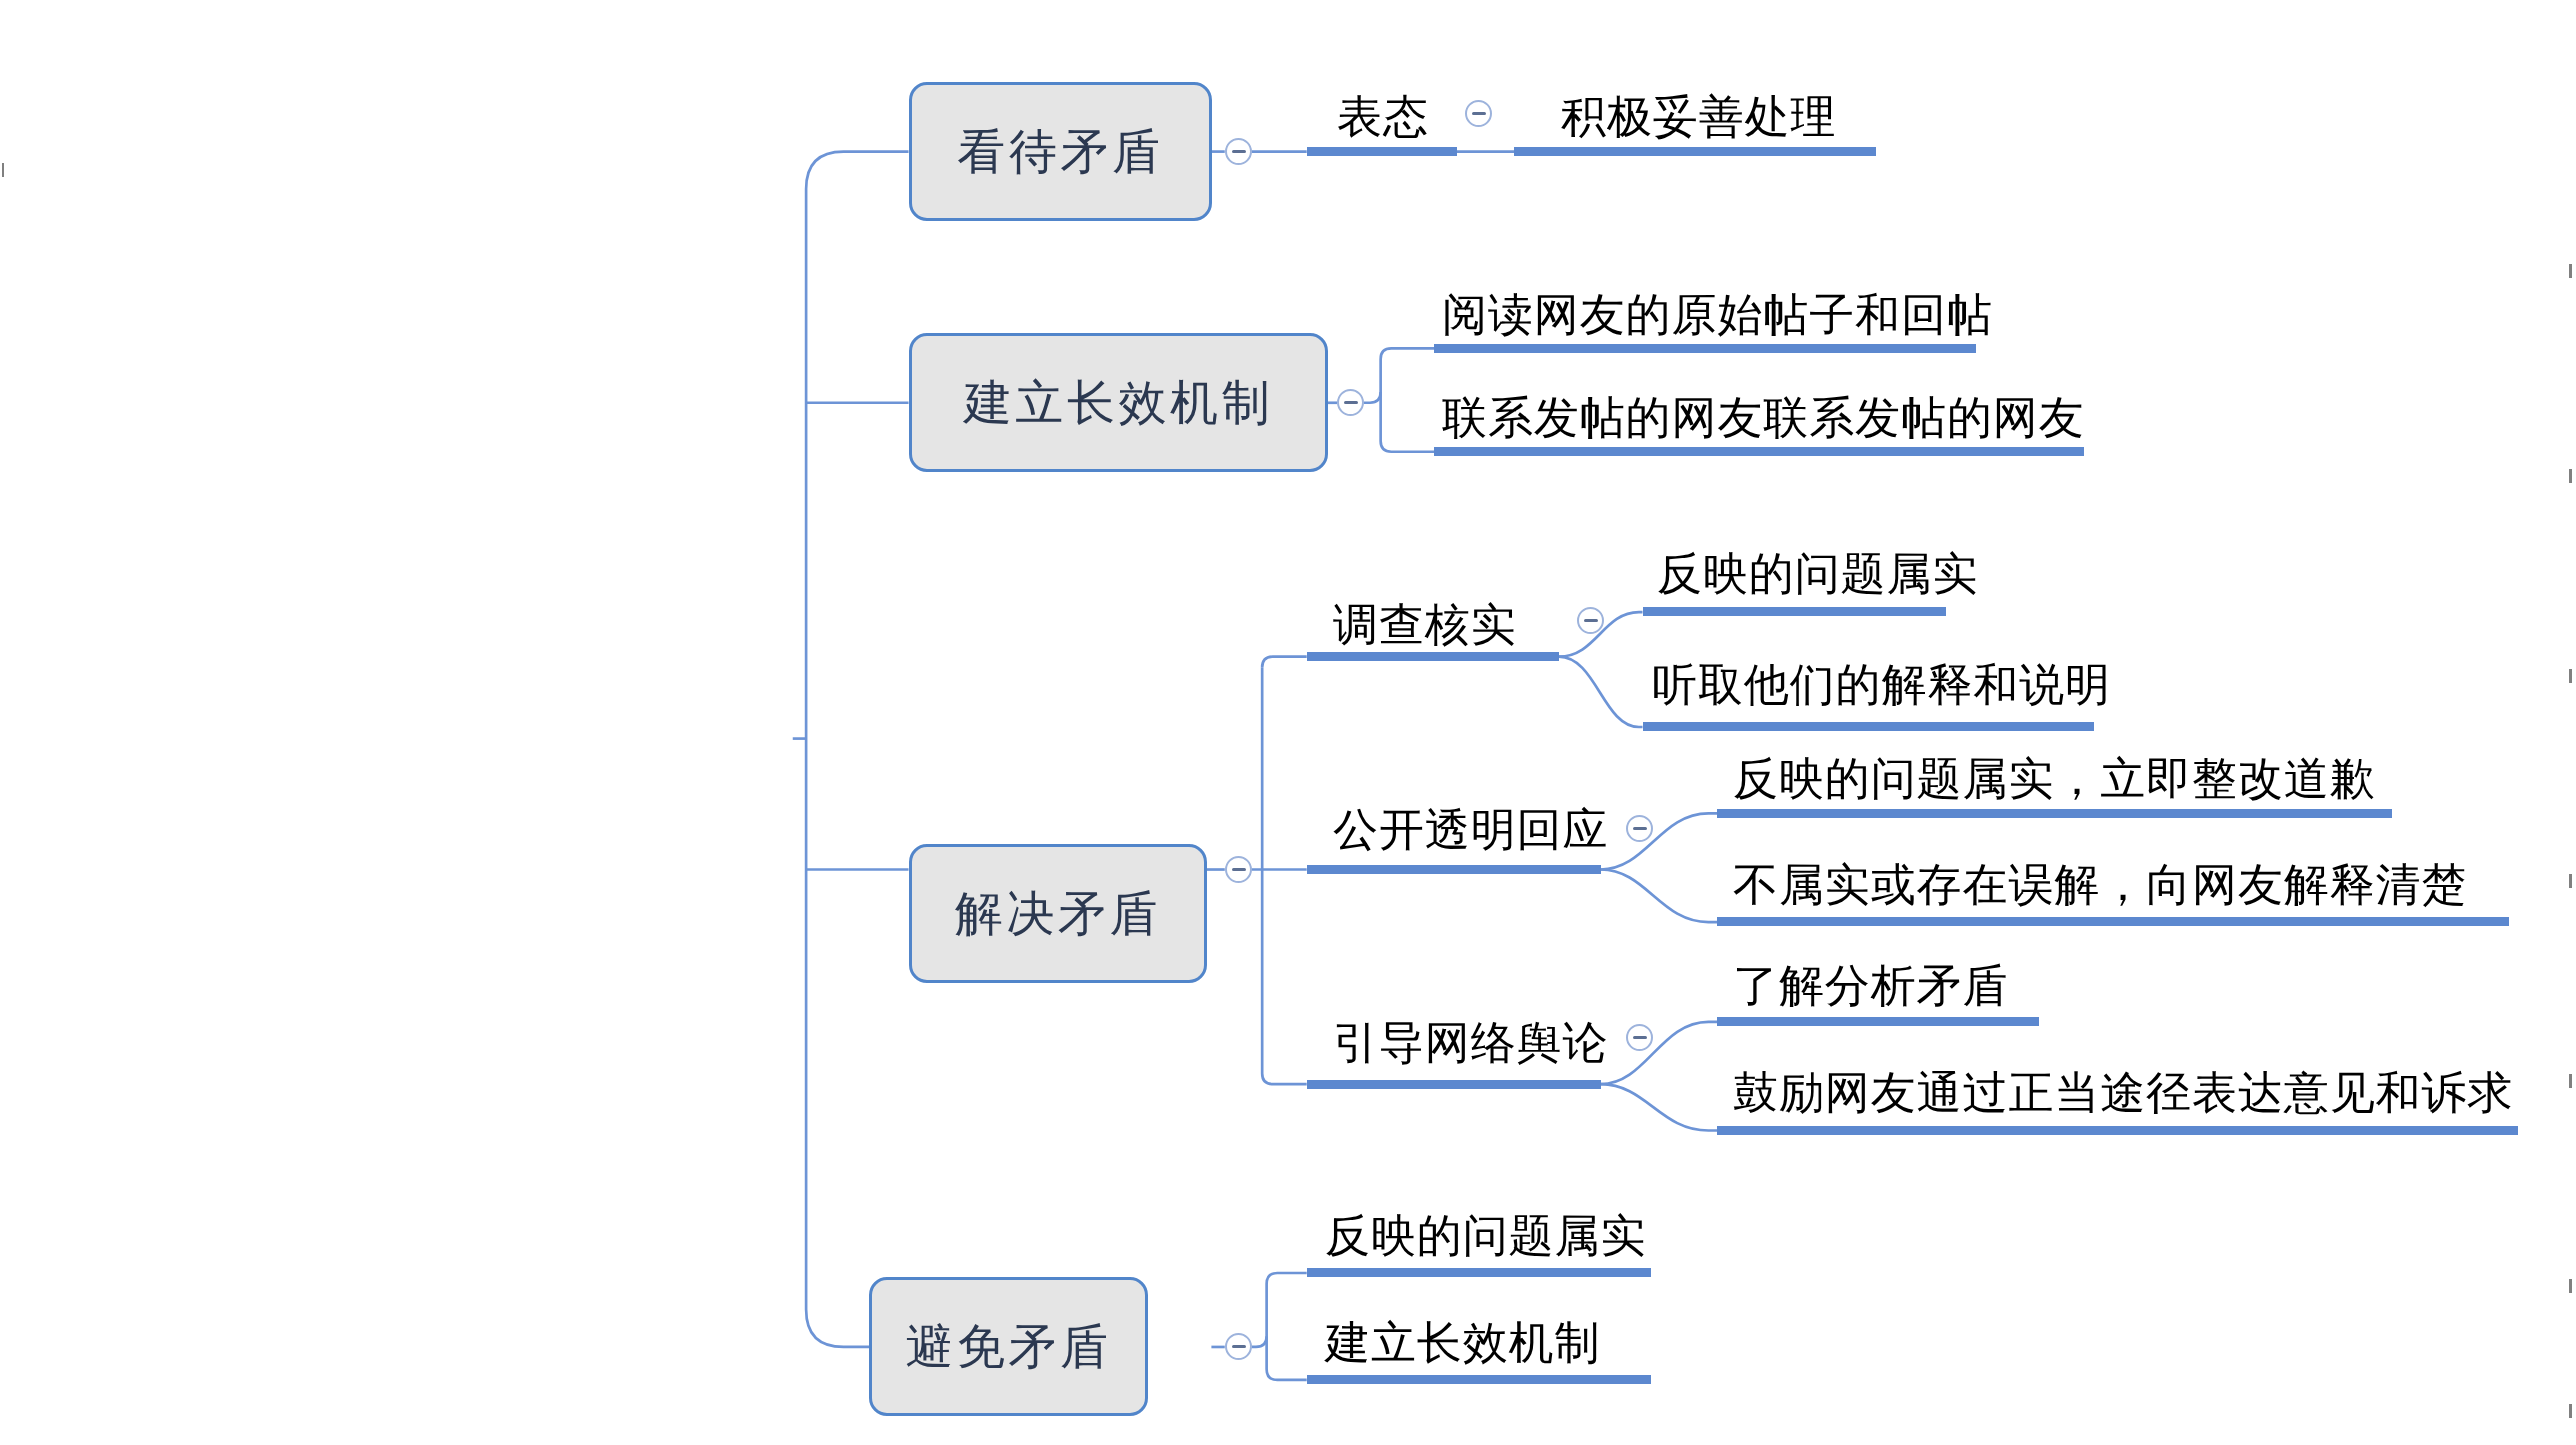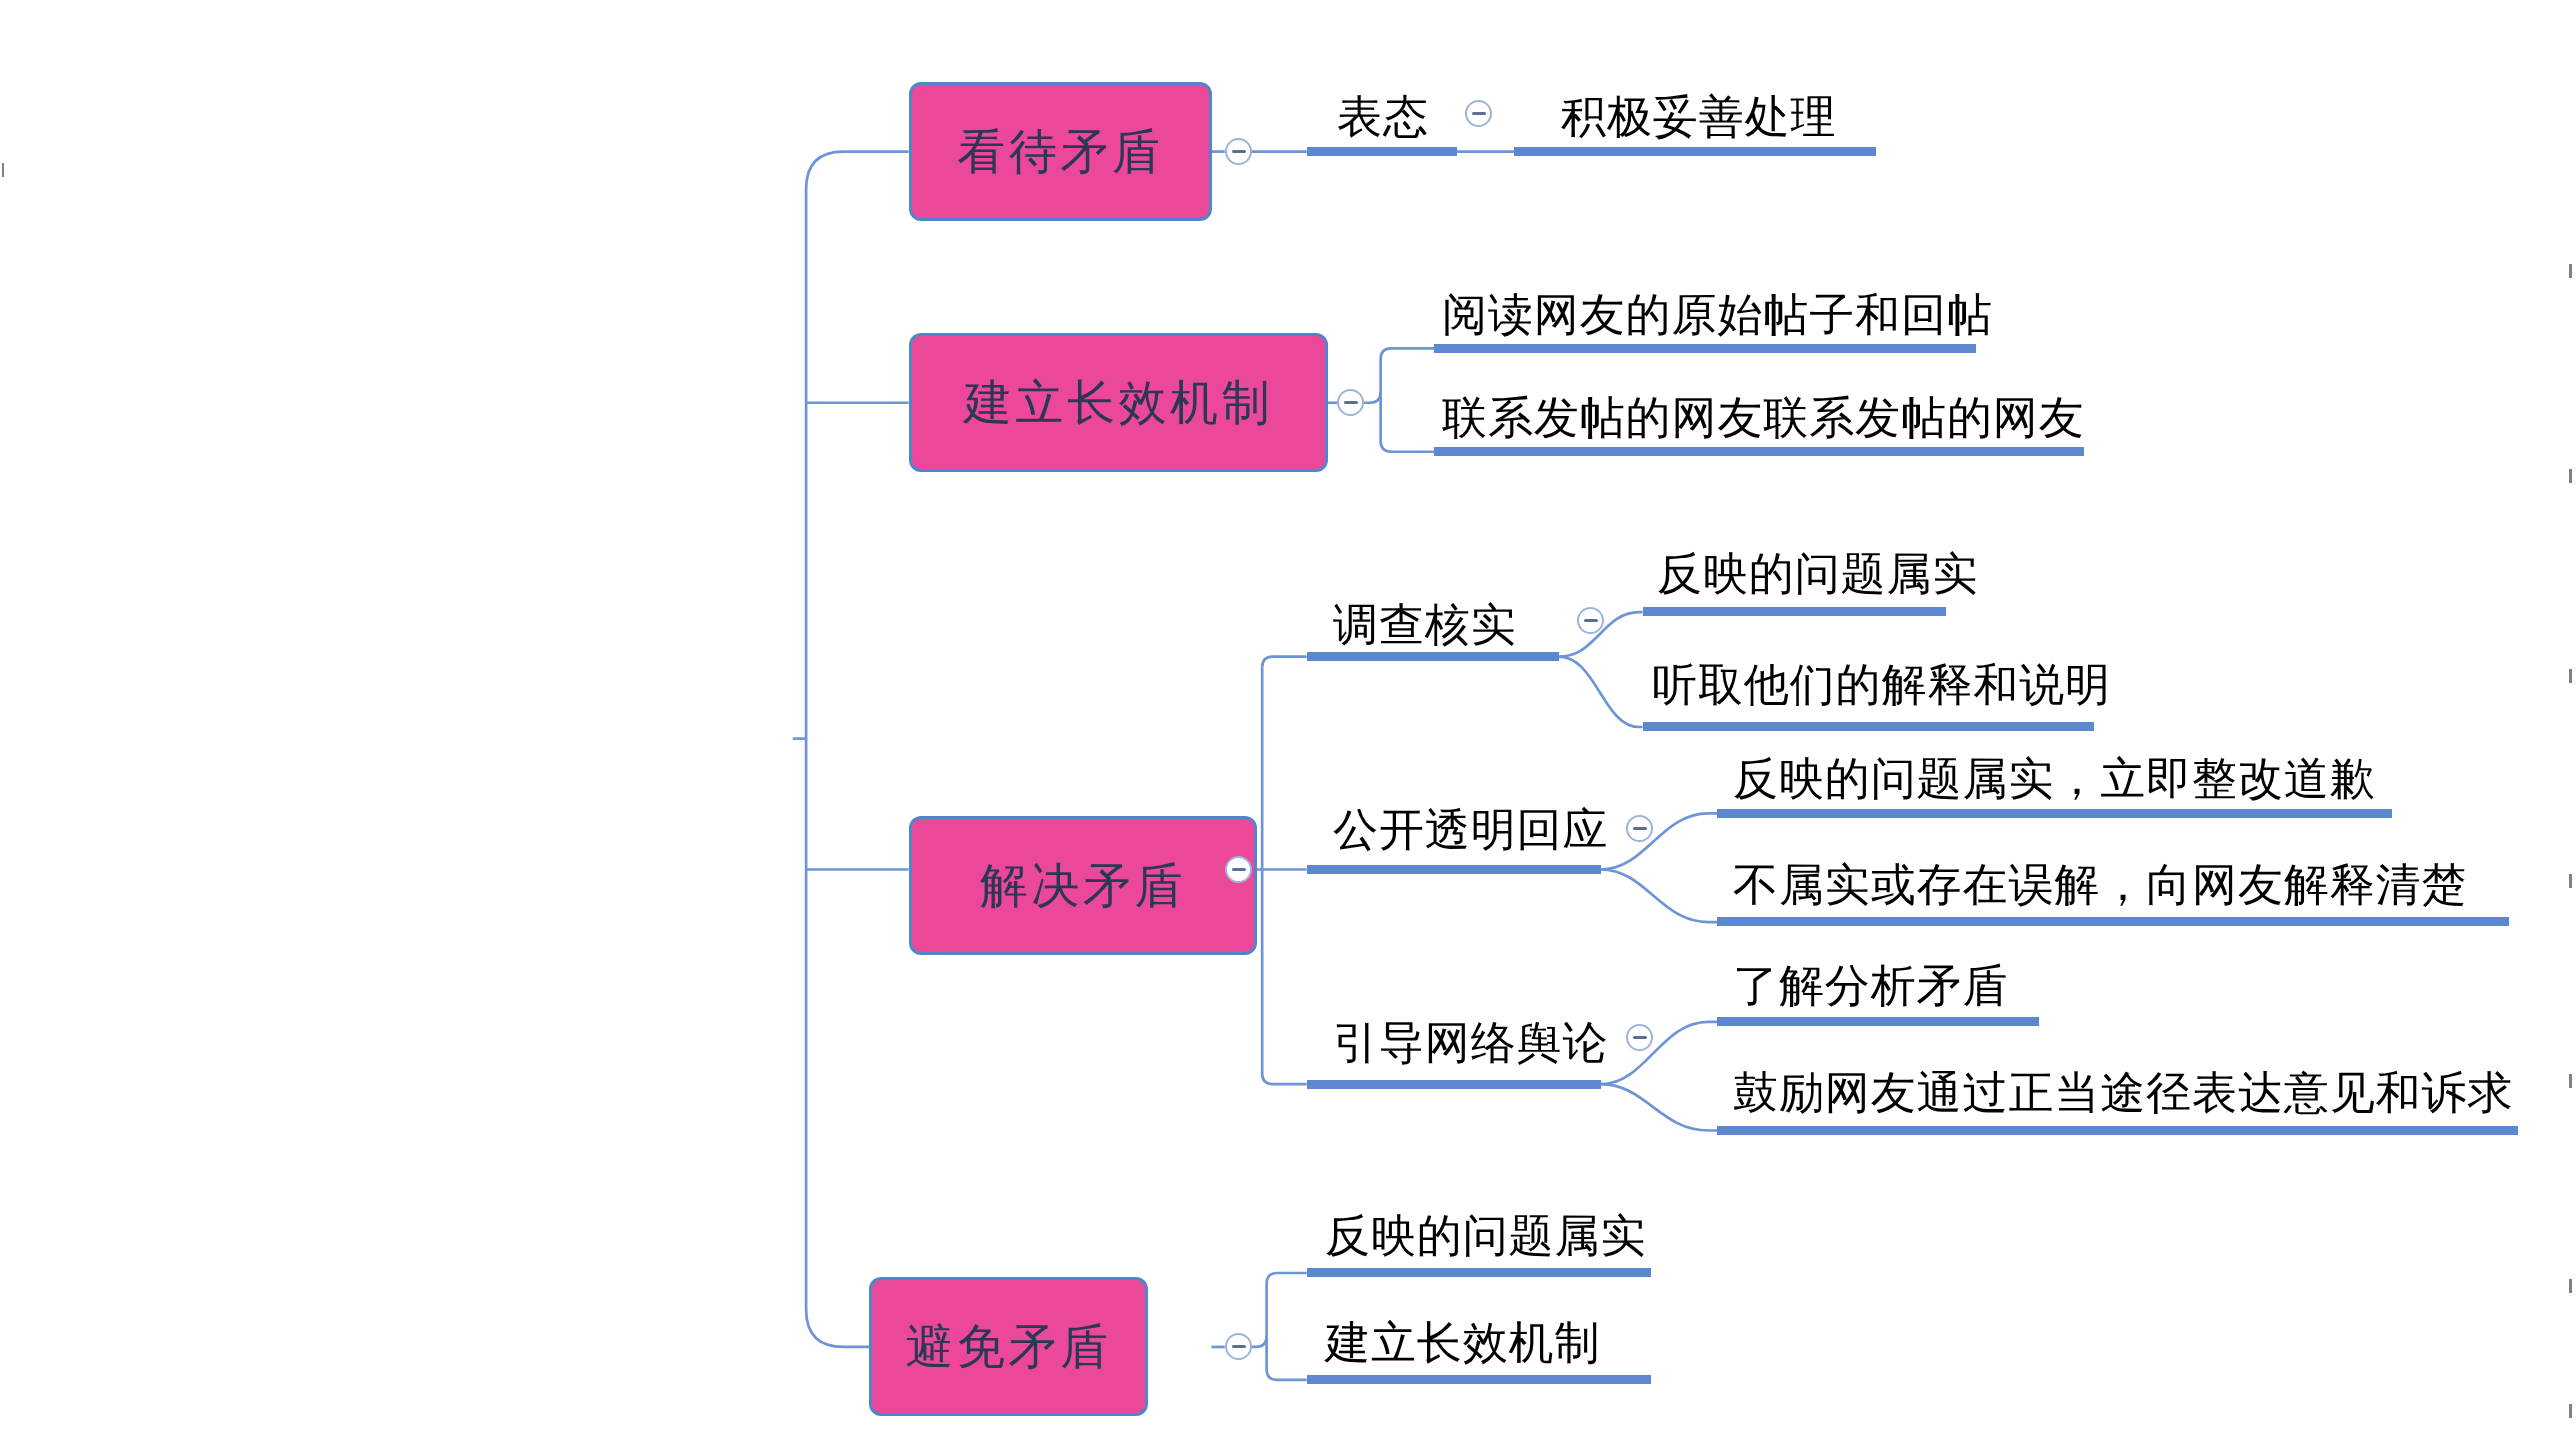--- a/index.html
+++ b/index.html
@@ -2,21 +2,21 @@
 <html style="font-size:14.3px"><head>
 <meta charset="utf-8">
 <style>
   html,body{margin:0;padding:0;background:#ffffff;}
   body{width:2576px;height:1446px;position:relative;overflow:hidden;
        font-family:"Liberation Sans","DejaVu Sans",sans-serif;}
   #canvas{position:absolute;left:0;top:0;width:2576px;height:1446px;}
   svg.wires{position:absolute;left:0;top:0;}
   svg.wires path{fill:none;stroke:#6d94d6;stroke-width:3;}
   .tbox{position:absolute;display:flex;align-items:center;justify-content:center;
-        background:#ec4899;border:3.6px solid #5185ca;border-radius:12px;
+        background:#e5e5e5;border:3.6px solid #5185ca;border-radius:18px;
         font-size:48px;color:#2b3850;box-sizing:border-box;letter-spacing:3.6px;}
   .rbox{position:absolute;display:flex;align-items:center;justify-content:center;
         background:#d9e3f0;border:8px solid #5185ca;border-radius:30px;
         font-size:75px;font-weight:bold;color:#3c6295;box-sizing:border-box;letter-spacing:7.1px;}
   .lbl{position:absolute;font-size:45px;line-height:52px;color:#000000;
        white-space:nowrap;letter-spacing:0.9px;}
   .bar{position:absolute;height:9px;background:#5c88cf;}
   .minus{position:absolute;width:27px;height:27px;border:2.7px solid #9db3dc;
          border-radius:50%;background:#ffffff;box-sizing:border-box;cursor:pointer;}
   .minus::after{content:"";position:absolute;left:4.5px;right:4.5px;top:50%;
@@ -78,21 +78,21 @@
   <div class="bar" style="left:1307px;top:1268px;width:344px"></div>
   <div class="bar" style="left:1307px;top:1375px;width:344px"></div>
 
 
   <div class="tbox" style="left:909px;top:82px;width:303px;height:139px">
     <span>看待矛盾</span>
   </div>
   <div class="tbox" style="left:909px;top:333px;width:419px;height:139px">
     <span>建立长效机制</span>
   </div>
-  <div class="tbox" style="left:909px;top:816px;width:348px;height:139px">
+  <div class="tbox" style="left:909px;top:844px;width:298px;height:139px">
     <span>解决矛盾</span>
   </div>
   <div class="tbox" style="left:869px;top:1277px;width:279px;height:139px">
     <span>避免矛盾</span>
   </div>
 
   <div class="lbl" style="left:1337px;top:91px">表态</div>
   <div class="lbl" style="left:1561px;top:91px">积极妥善处理</div>
 
   <div class="lbl" style="left:1442px;top:289px">阅读网友的原始帖子和回帖</div>

